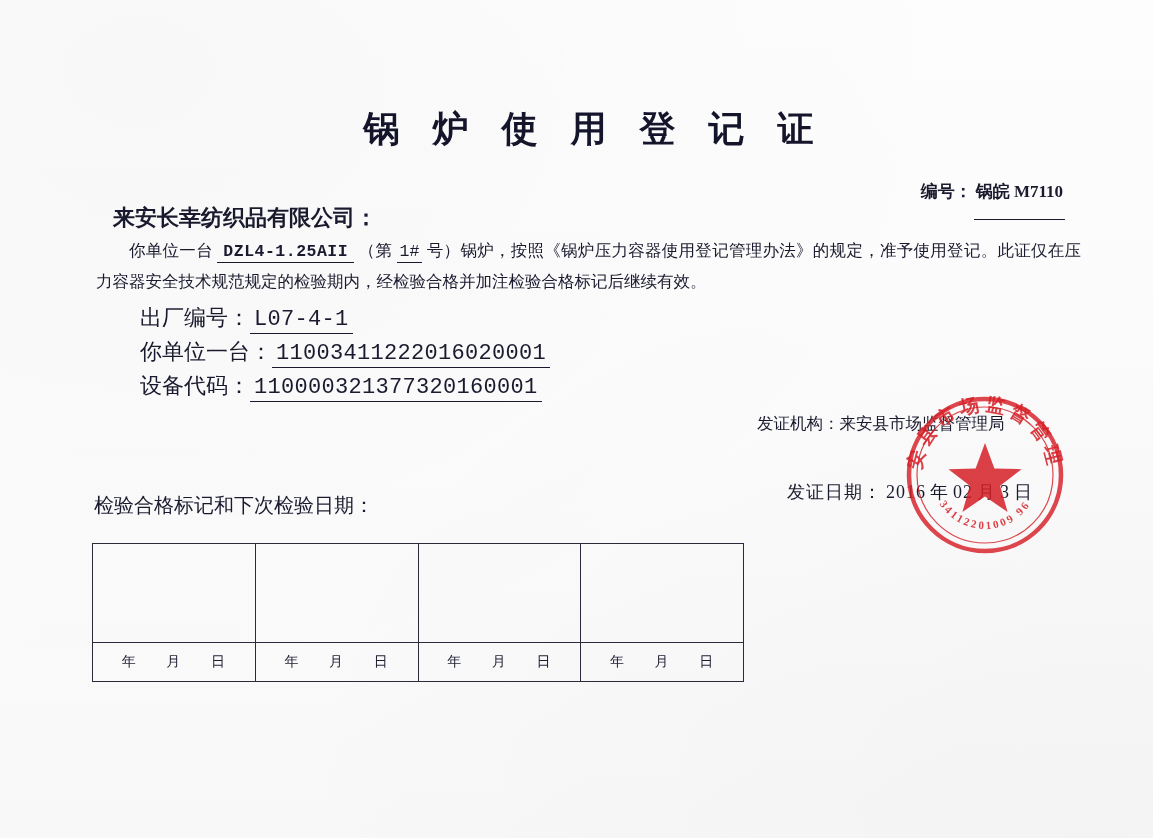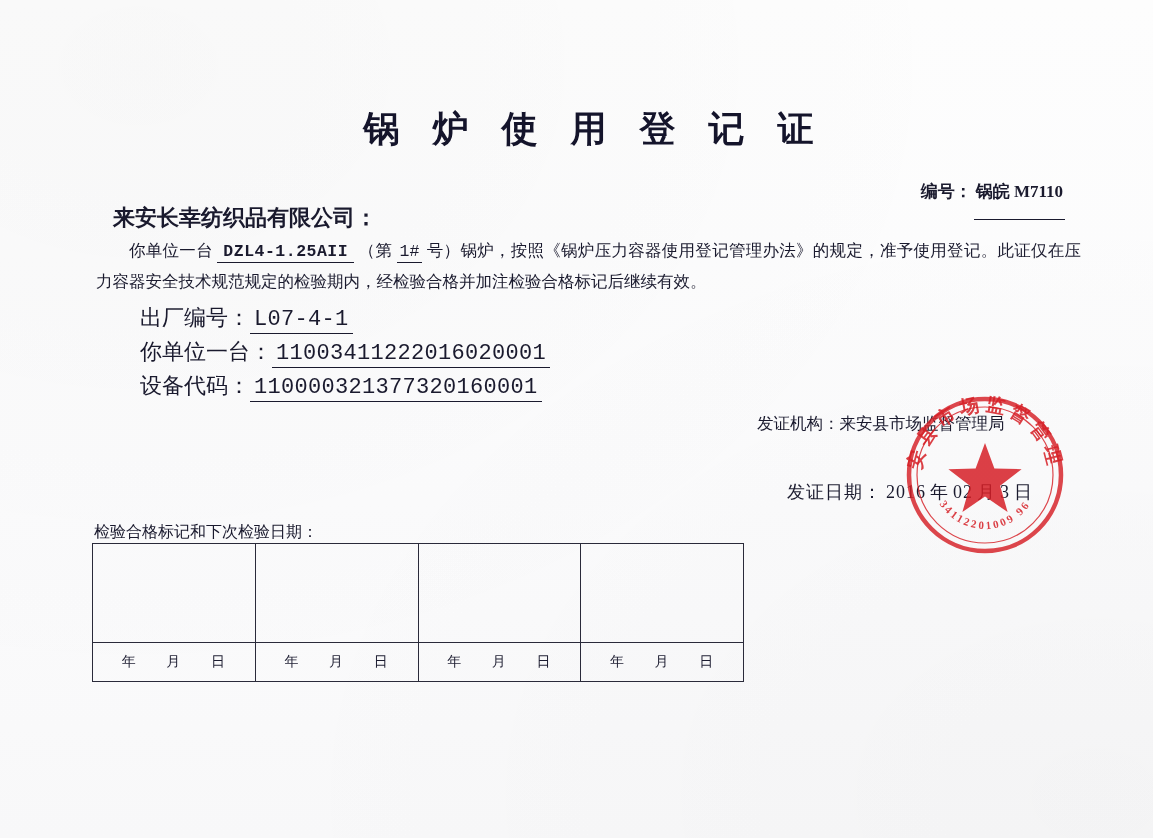--- a/index.html
+++ b/index.html
@@ -133,23 +133,23 @@
     left: 895px;
     top: 385px;
     width: 180px;
     height: 180px;
     pointer-events: none;
   }
   .seal svg { display: block; }
 
   .table-caption {
     position: absolute;
-    top: 522px;
+    top: 492px;
     left: 94px;
-    font-size: 16px;
+    font-size: 20px;
   }
   table.insp {
     position: absolute;
     top: 543px;
     left: 92px;
     border-collapse: collapse;
     width: 652px;
   }
   table.insp td {
     border: 1px solid #2a2a3a;

